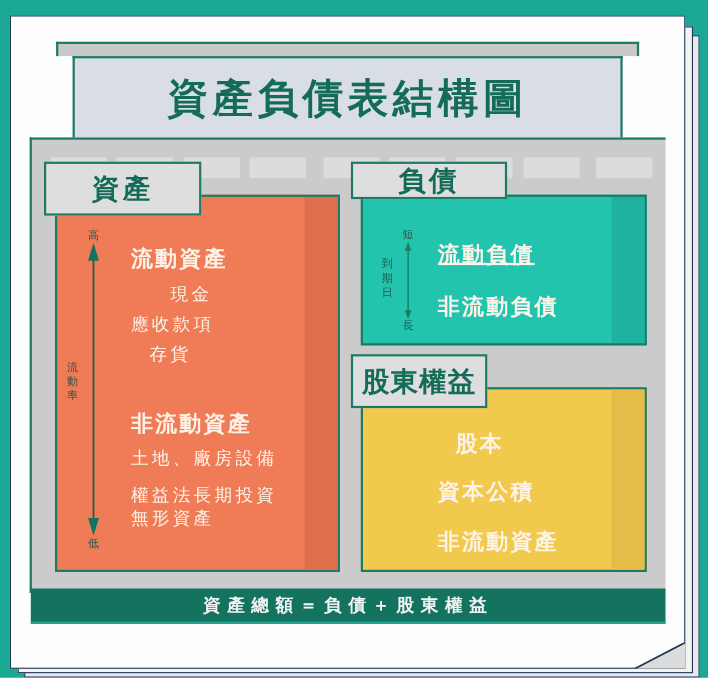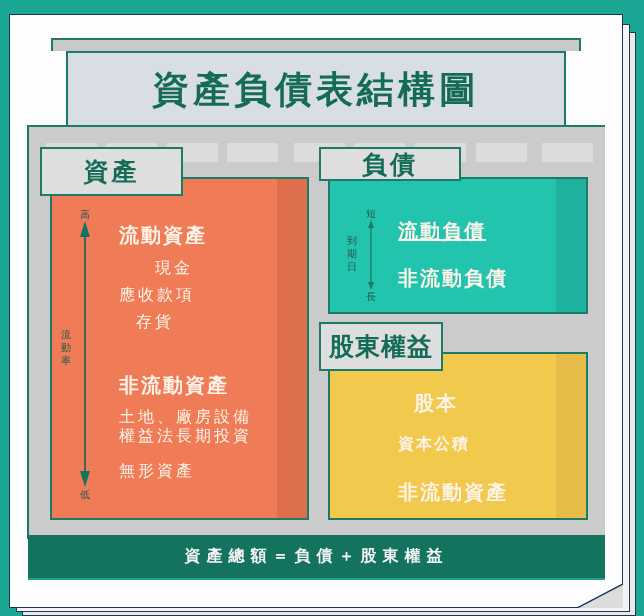--- a/index.html
+++ b/index.html
@@ -30,21 +30,21 @@
   .liab-panel { left: 328px; top: 177px; width: 260px; height: 137px; background: #22c4ae; }
   .liab-panel .shade { background: #1fb39f; }
   .equity-panel { left: 328px; top: 352px; width: 260px; height: 168px; background: #f1c94d; }
   .equity-panel .shade { background: #e5bc47; }
 
   .item { position: absolute; color: #fdf3e8; white-space: nowrap; }
   .heading { font-weight: bold; font-size: 20px; letter-spacing: 2px; }
   .sub { font-size: 16px; letter-spacing: 3px; }
   .small { position: absolute; font-size: 10px; color: #23574e; line-height: 13px; text-align: center; }
 
-  .bottom-bar { position: absolute; left: 28px; top: 535px; width: 577px; height: 45px; background: #14735f; border-bottom: 2px solid #1ea08c; display: flex; align-items: center; justify-content: center; }
+  .bottom-bar { position: absolute; left: 28px; top: 535px; width: 577px; height: 32px; background: #14735f; border-bottom: 2px solid #1ea08c; display: flex; align-items: center; justify-content: center; }
   .formula { color: #f4f4f4; font-weight: bold; font-size: 16px; letter-spacing: 6px; }
 </style>
 </head>
 <body>
 
 <div class="sheet back2"></div>
 <div class="sheet back1"></div>
 <div class="sheet front">
   <svg class="fold" viewBox="0 0 46 24">
     <polygon points="0,24 46,0 46,24" fill="#dcdcdc"></polygon>
@@ -90,21 +90,21 @@
 </div>
 <span class="small" style="left:78px; top:488px; width:14px;">低</span>
 
 <span class="item heading" style="left:119px; top:222px;">流動資產</span>
 <span class="item sub" style="left:119px; top:258px;margin-left:36px;">現金</span>
 <span class="item sub" style="left:119px; top:285px;">應收款項</span>
 <span class="item sub" style="left:136px; top:312px;">存貨</span>
 
 <span class="item heading" style="left:119px; top:372px;">非流動資產</span>
 <span class="item sub" style="left:119px; top:407px;">土地、廠房設備</span>
-<span class="item sub" style="left:119px; top:426px;">權益法長期投資</span>
+<span class="item sub" style="left:119px; top:440px;">權益法長期投資</span>
 <span class="item sub" style="left:119px; top:461px;">無形資產</span>
 
 <div class="panel liab-panel">
   <div class="shade"></div>
 </div>
 <div class="label-box" style="left:319px; top:147px; width:142px; height:34px;">
   <span class="label-text">負債</span>
 </div>
 <span class="small" style="left:364px; top:207px; width:14px;">短</span>
 <svg style="position:absolute; left:365px; top:220px;" width="12" height="70">
@@ -122,18 +122,18 @@
 <span class="item heading" style="left:398px; top:218px; font-size:20px;text-decoration:underline;">流動負債</span>
 <span class="item heading" style="left:398px; top:265px; font-size:20px;">非流動負債</span>
 
 <div class="panel equity-panel">
   <div class="shade"></div>
 </div>
 <div class="label-box" style="left:319px; top:322px; width:124px; height:49px;">
   <span class="label-text" style="letter-spacing:1px;">股東權益</span>
 </div>
 <span class="item heading" style="left:398px; top:390px; font-size:20px;margin-left:16px;">股本</span>
-<span class="item heading" style="left:398px; top:434px; font-size:16px;">資本公積</span>
+<span class="item heading" style="left:398px; top:434px; font-size:20px;">資本公積</span>
 <span class="item heading" style="left:398px; top:479px; font-size:20px;">非流動資產</span>
 
 <div class="bottom-bar">
   <span class="formula">資產總額＝負債＋股東權益</span>
 </div>
 
 </body></html>

